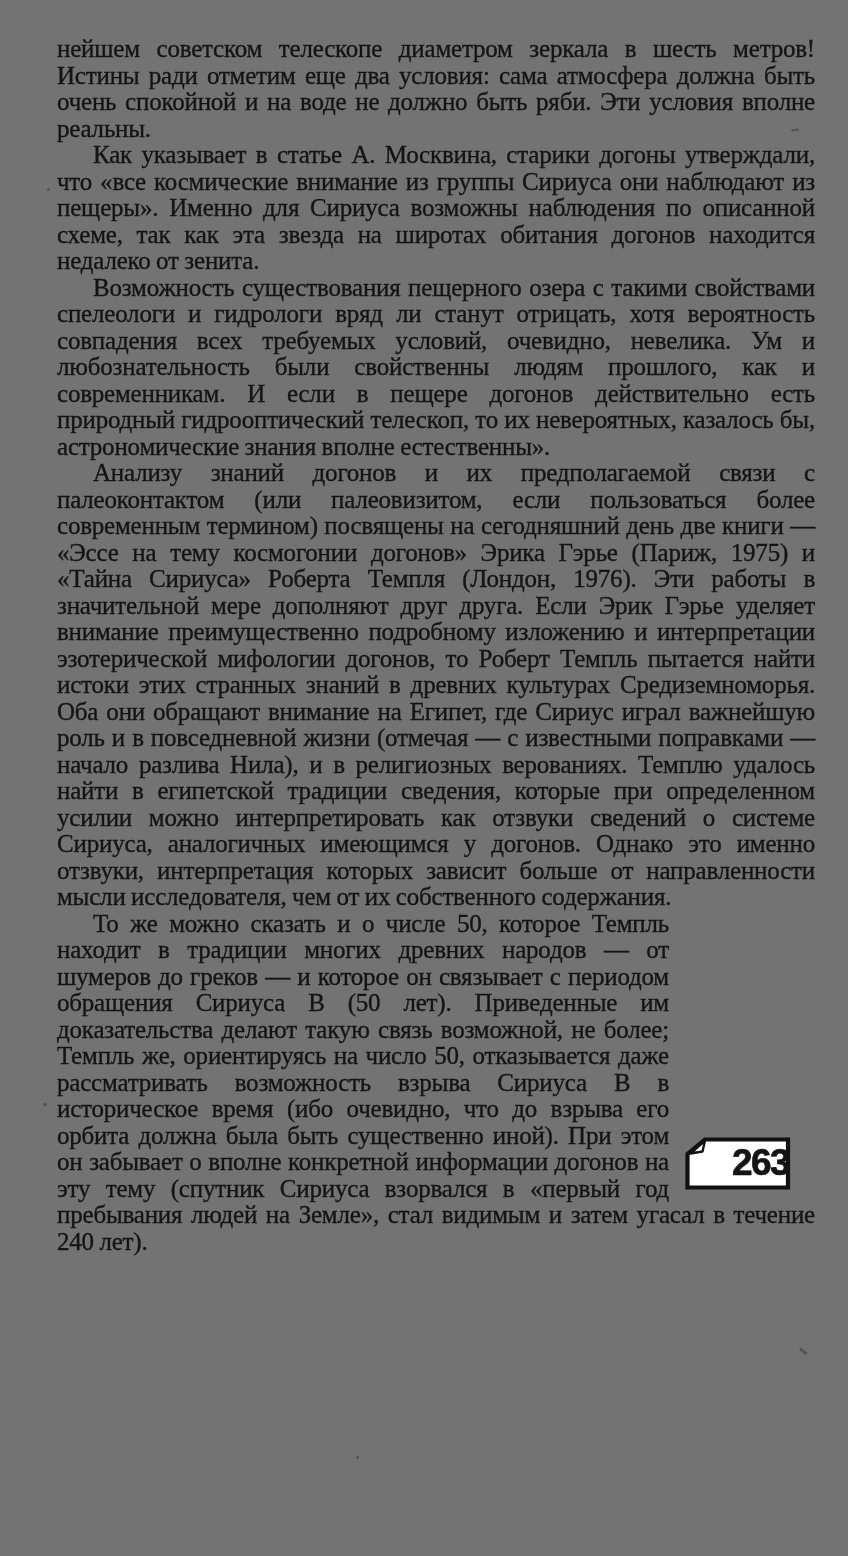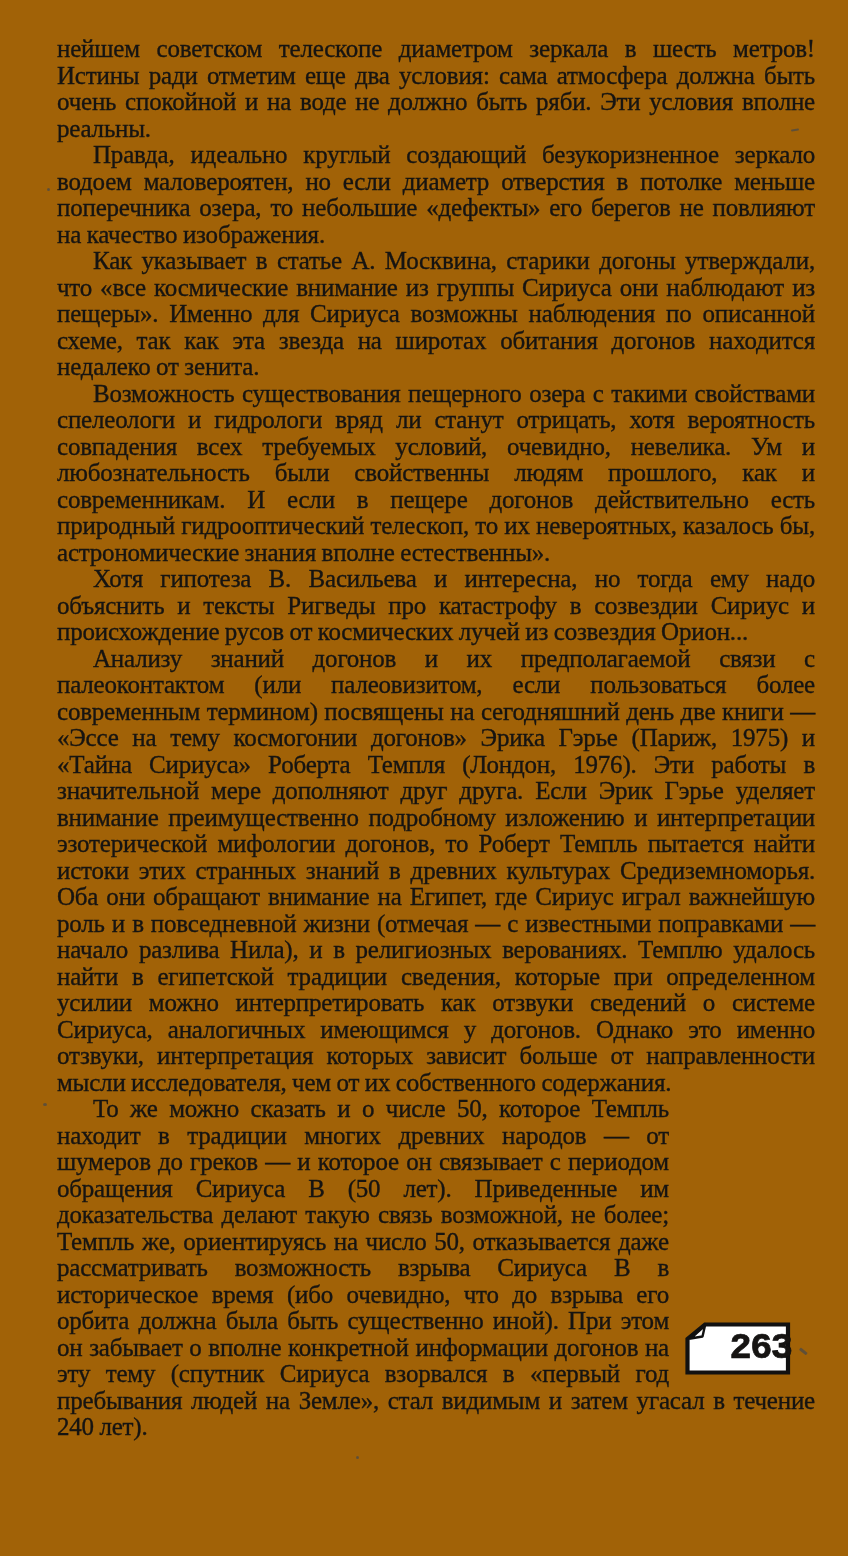--- a/index.html
+++ b/index.html
@@ -5,21 +5,21 @@
   html, body { margin: 0; padding: 0; }
   body {
     background: #e8e8e6;
     font-family: "Liberation Serif", "DejaVu Serif", serif;
   }
   .page {
     position: relative;
     width: 848px;
     height: 1556px;
     margin: 0 auto;
-    background: #a16207;
+    background: #737373;
     overflow: hidden;
     color: #161412;
   }
   .textblock {
     position: absolute;
     left: 57px;
     top: 36px;
     width: 758px;
     font-size: 25px;
     line-height: 26.5px;
@@ -51,40 +51,38 @@
     position: absolute;
     inset: 0;
     display: flex;
     align-items: center;
     justify-content: center;
     padding-left: 9px;
     font-weight: bold;
     font-size: 37px;
     letter-spacing: -1.5px;
     -webkit-text-stroke: 0.7px #111;
-    font-family: Liberation Mono, monospace;
+    font-family: Liberation Sans, sans-serif;
   }
   .speck {
     position: absolute;
     background: #4a4a48;
     border-radius: 50%;
     opacity: 0.75;
   }
   .speck.dash { border-radius: 1px; }
 </style>
 </head>
 <body>
 
 <div class="page">
   <div class="textblock">
     <p class="para noindent">нейшем советском телескопе диаметром зеркала в шесть метров! Истины ради отметим еще два условия: сама атмосфера должна быть очень спокойной и на воде не должно быть ряби. Эти условия вполне реальны.</p>
-    <p class="para">Правда, идеально круглый создающий безукоризненное зеркало водоем маловероятен, но если диаметр отверстия в потолке меньше поперечника озера, то небольшие «дефекты» его берегов не повлияют на качество изображения.</p>
     <p class="para">Как указывает в статье А. Москвина, старики догоны утверждали, что «все космические внимание из группы Сириуса они наблюдают из пещеры». Именно для Сириуса возможны наблюдения по описанной схеме, так как эта звезда на широтах обитания догонов находится недалеко от зенита.</p>
     <p class="para">Возможность существования пещерного озера с такими свойствами спелеологи и гидрологи вряд ли станут отрицать, хотя вероятность совпадения всех требуемых условий, очевидно, невелика. Ум и любознательность были свойственны людям прошлого, как и современникам. И если в пещере догонов действительно есть природный гидрооптический телескоп, то их невероятных, казалось бы, астрономические знания вполне естественны».</p>
-    <p class="para">Хотя гипотеза В. Васильева и интересна, но тогда ему надо объяснить и тексты Ригведы про катастрофу в созвездии Сириус и происхождение русов от космических лучей из созвездия Орион...</p>
     <p class="para">Анализу знаний догонов и их предполагаемой связи с палеоконтактом (или палеовизитом, если пользоваться более современным термином) посвящены на сегодняшний день две книги — «Эссе на тему космогонии догонов» Эрика Гэрье (Париж, 1975) и «Тайна Сириуса» Роберта Темпля (Лондон, 1976). Эти работы в значительной мере дополняют друг друга. Если Эрик Гэрье уделяет внимание преимущественно подробному изложению и интерпретации эзотерической мифологии догонов, то Роберт Темпль пытается найти истоки этих странных знаний в древних культурах Средиземноморья. Оба они обращают внимание на Египет, где Сириус играл важнейшую роль и в повседневной жизни (отмечая — с известными поправками — начало разлива Нила), и в религиозных верованиях. Темплю удалось найти в египетской традиции сведения, которые при определенном усилии можно интерпретировать как отзвуки сведений о системе Сириуса, аналогичных имеющимся у догонов. Однако это именно отзвуки, интерпретация которых зависит больше от направленности мысли исследователя, чем от их собственного содержания.</p>
     <p class="para"><span class="pagebox">
           <svg width="106" height="53" viewBox="0 0 106 53" aria-hidden="true">
           <path d="M20 2.5 H103 V50.5 H2.5 V17 Z" fill="#ffffff" stroke="#111111" stroke-width="4.2" stroke-linejoin="miter"></path>
           <path d="M20 3.5 L17.5 14.5 L5.5 16.5 Z" fill="#ffffff" stroke="#111111" stroke-width="2.4" stroke-linejoin="round"></path>
         </svg>
           <b class="pagenum">263</b>
         </span><span>То же можно сказать и о числе 50, которое Темпль находит в традиции многих древних народов — от шумеров до греков — и которое он связывает с периодом обращения Сириуса В (50 лет). Приведенные им доказательства делают такую связь возможной, не более; Темпль же, ориентируясь на число 50, отказывается даже рассматривать возможность взрыва Сириуса В в историческое время (ибо очевидно, что до взрыва его орбита должна была быть существенно иной). При этом он забывает о вполне конкретной информации догонов на эту тему (спутник Сириуса взорвался в «первый год пребывания людей на Земле», стал видимым и затем угасал в течение 240 лет).</span></p>
   </div>
 

